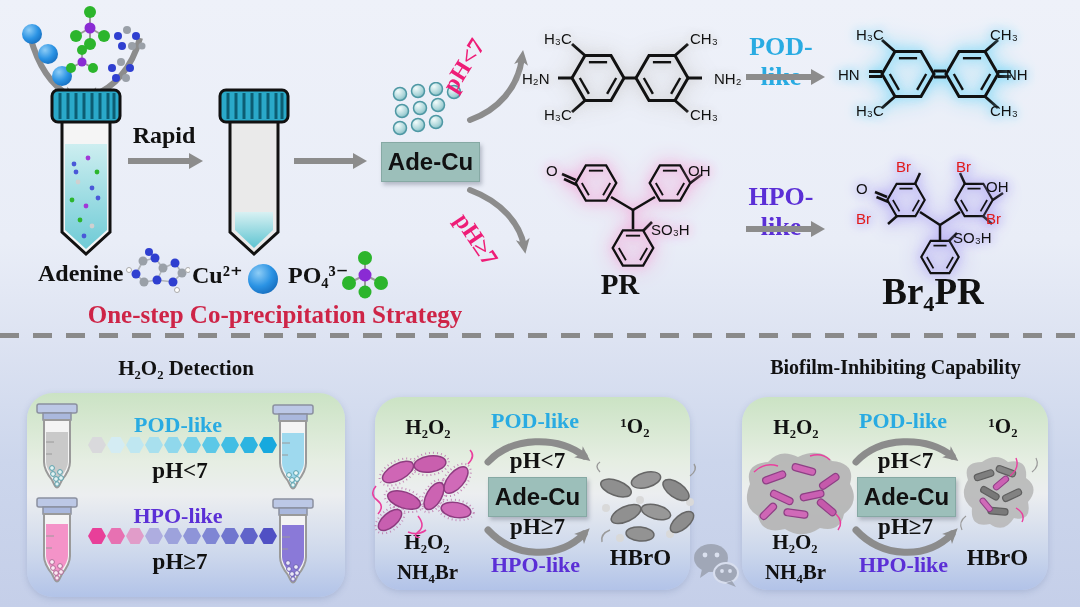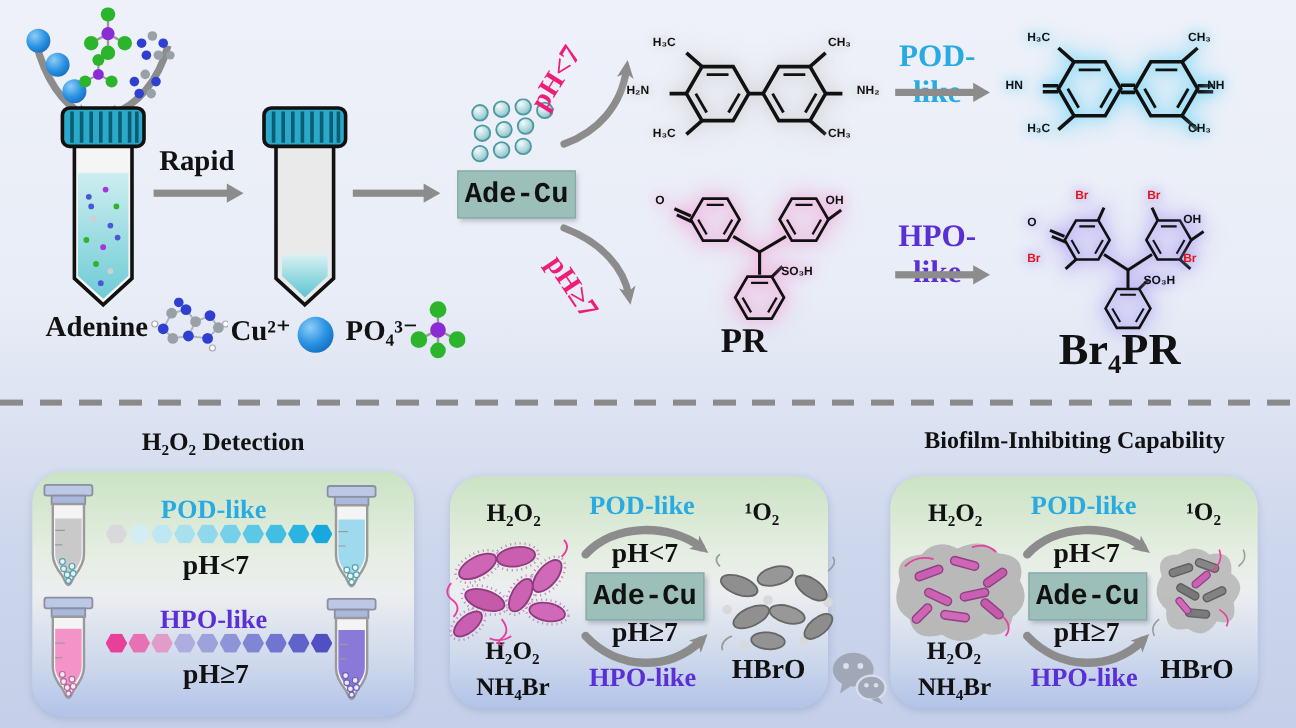--- a/index.html
+++ b/index.html
@@ -16,23 +16,23 @@
   .harrow{position:absolute;border-top:6px solid #8c8c8c;}
   .harrow::after{content:"";position:absolute;right:-13px;top:-11px;width:0;height:0;
     border-left:14px solid #8c8c8c;border-top:8px solid transparent;border-bottom:8px solid transparent;}
   .divider{position:absolute;left:0;top:333px;width:1080px;height:5px;
     background:repeating-linear-gradient(90deg,#8a8a8a 0 19px,transparent 19px 33px);}
   .panel{position:absolute;border-radius:26px;
     background:linear-gradient(180deg,#cbe3c4 0%,#e6eee3 34%,#eceef0 50%,#ccd7ec 80%,#b2c3e8 100%);
     box-shadow:0 2px 6px rgba(90,110,160,.25);}
   .adecu{position:absolute;width:97px;height:38px;background:#9cbfba;border:1px solid #86a9a4;
     display:flex;align-items:center;justify-content:center;font-size:24px;font-weight:bold;color:#111;
-    font-family:Liberation Mono, monospace;box-shadow:2px 3px 4px rgba(80,90,110,.35);}
+    font-family:Liberation Sans, sans-serif;box-shadow:2px 3px 4px rgba(80,90,110,.35);}
   .mol-label{position:absolute;font-family:"Liberation Sans","DejaVu Sans",sans-serif;
-    font-weight:bold;font-size:10px;color:#111;white-space:nowrap;}
+    font-weight:normal;font-size:15px;color:#111;white-space:nowrap;}
   .glow-gray{filter:drop-shadow(0 0 5px #d2d2d4) drop-shadow(0 0 10px #d2d2d4);}
   .glow-cyan{filter:drop-shadow(0 0 5px #79d7f6) drop-shadow(0 0 10px #79d7f6);}
   .glow-pink{filter:drop-shadow(0 0 5px #f5a3d7) drop-shadow(0 0 10px #f0a0d5);}
   .glow-purp{filter:drop-shadow(0 0 5px #a89cf2) drop-shadow(0 0 10px #a89cf2);}
   .ts-gray{text-shadow:0 0 8px #d8d8d8,0 0 14px #d8d8d8;}
   .ts-cyan{text-shadow:0 0 8px #86d9f5,0 0 14px #86d9f5;}
   .ts-pink{text-shadow:0 0 8px #f5a9da,0 0 14px #f5a9da;}
   .ts-purp{text-shadow:0 0 8px #b0a5f5,0 0 14px #b0a5f5;}
   .hexrow{position:absolute;display:flex;gap:1px;}
   .hex{display:inline-block;width:18px;height:16px;
@@ -342,20 +342,21 @@
   </svg>
   <span class="mol-label ts-purp" style="left:856px;top:180px">O</span>
   <span class="mol-label ts-purp red" style="left:896px;top:158px">Br</span>
   <span class="mol-label ts-purp red" style="left:956px;top:158px">Br</span>
   <span class="mol-label ts-purp" style="left:986px;top:178px">OH</span>
   <span class="mol-label ts-purp red" style="left:856px;top:210px">Br</span>
   <span class="mol-label ts-purp red" style="left:986px;top:210px">Br</span>
   <span class="mol-label ts-purp" style="left:953px;top:229px">SO₃H</span>
   <span class="abs serifb ctr" style="left:878px;top:270px;width:110px;font-size:37px">Br₄PR</span>
 
+  <span class="abs headline ctr" style="left:55px;top:301px;width:440px">One-step Co-precipitation Strategy</span>
   <div class="divider"></div>
 
   <span class="abs serifb ctr" style="left:61px;top:356px;width:250px;font-size:21px">H₂O₂ Detection</span>
   <div class="panel" style="left:27px;top:393px;width:318px;height:204px"></div>
 
   <svg class="abs" style="left:32px;top:402px" width="50" height="95" viewBox="0 0 50 95">
     <rect x="5" y="2" width="40" height="9" rx="2" fill="#bcc8e6" stroke="#8b90a0" stroke-width="1.5"></rect>
     <rect x="11" y="11" width="28" height="7" fill="#aab8dd" stroke="#8b90a0" stroke-width="1.5"></rect>
     <path d="M12,18 L12,60 Q12,68 20,78 L23,84 Q25,87 27,84 L30,78 Q38,68 38,60 L38,18 Z" fill="#f4f4f4" stroke="#9a9a9a" stroke-width="2"></path>
     <path d="M14,30 L14,60 Q14,66 21,75 L24,81 Q25,83 26,81 L29,75 Q36,66 36,60 L36,30 Z" fill="#c9c9c9"></path>

